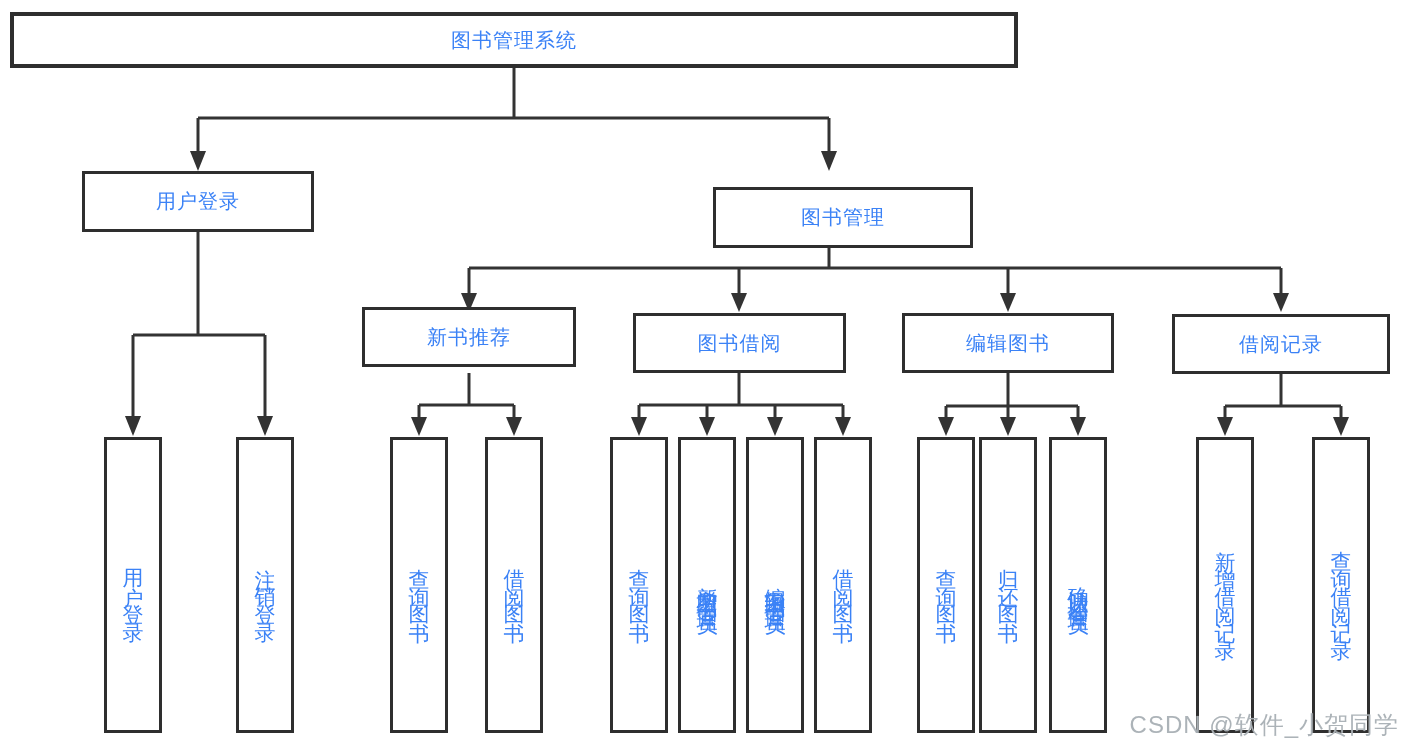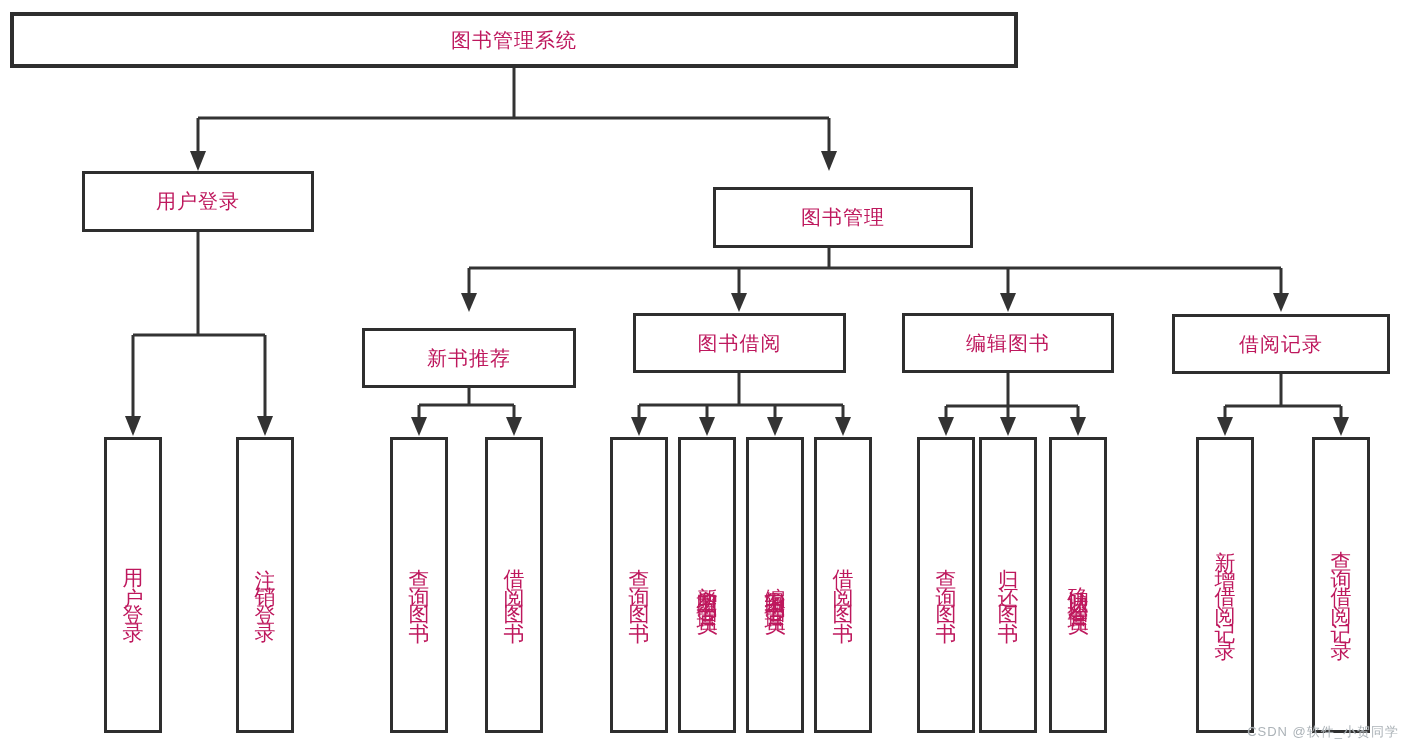--- a/index.html
+++ b/index.html
@@ -9,21 +9,21 @@
     background:#ffffff;
     font-family:"Liberation Sans","DejaVu Sans",sans-serif;
     overflow:hidden;
   }
   .wires{position:absolute;left:0;top:0;z-index:1;}
   .box{
     position:absolute;
     box-sizing:border-box;
     background:#ffffff;
     border:3px solid #2e2e2e;
-    color:#be185d;
+    color:#3b82f6;
     display:flex;
     align-items:center;
     justify-content:center;
     font-size:20px;
     letter-spacing:1px;
     z-index:2;
   }
   .root{border-width:4px;}
   .leaf{
     writing-mode:vertical-rl;
@@ -31,21 +31,21 @@
     letter-spacing:18px;
     font-size:21px;
     padding-top:6px;
   }
   .leaf.long{letter-spacing:4px;}
   .watermark{
     position:absolute;
     right:6px;
     bottom:6px;
     z-index:5;
-    font-size:13px;
+    font-size:24px;
     letter-spacing:1px;
     color:rgba(165,172,178,0.92);
     text-shadow:0 0 1px rgba(255,255,255,0.6);
     pointer-events:none;
     text-align:center;
   }
 </style>
 </head>
 <body>
 
@@ -122,21 +122,21 @@
       <polygon points="1217,417 1233,417 1225,436"></polygon>
       <polygon points="1333,417 1349,417 1341,436"></polygon>
     </g>
   </svg>
 
   <div class="box root" style="left:10px;top:12px;width:1008px;height:56px">图书管理系统</div>
 
   <div class="box" style="left:82px;top:171px;width:232px;height:61px">用户登录</div>
   <div class="box" style="left:713px;top:187px;width:260px;height:61px">图书管理</div>
 
-  <div class="box" style="left:362px;top:328px;width:214px;height:60px">新书推荐</div>
+  <div class="box" style="left:362px;top:307px;width:214px;height:60px">新书推荐</div>
   <div class="box" style="left:633px;top:313px;width:213px;height:60px">图书借阅</div>
   <div class="box" style="left:902px;top:313px;width:212px;height:60px">编辑图书</div>
   <div class="box" style="left:1172px;top:314px;width:218px;height:60px">借阅记录</div>
 
   <div class="box leaf" style="left:104px;top:437px;width:58px;height:296px">用户登录</div>
   <div class="box leaf" style="left:236px;top:437px;width:58px;height:296px">注销登录</div>
 
   <div class="box leaf" style="left:390px;top:437px;width:58px;height:296px">查询图书</div>
   <div class="box leaf" style="left:485px;top:437px;width:58px;height:296px">借阅图书</div>
 

